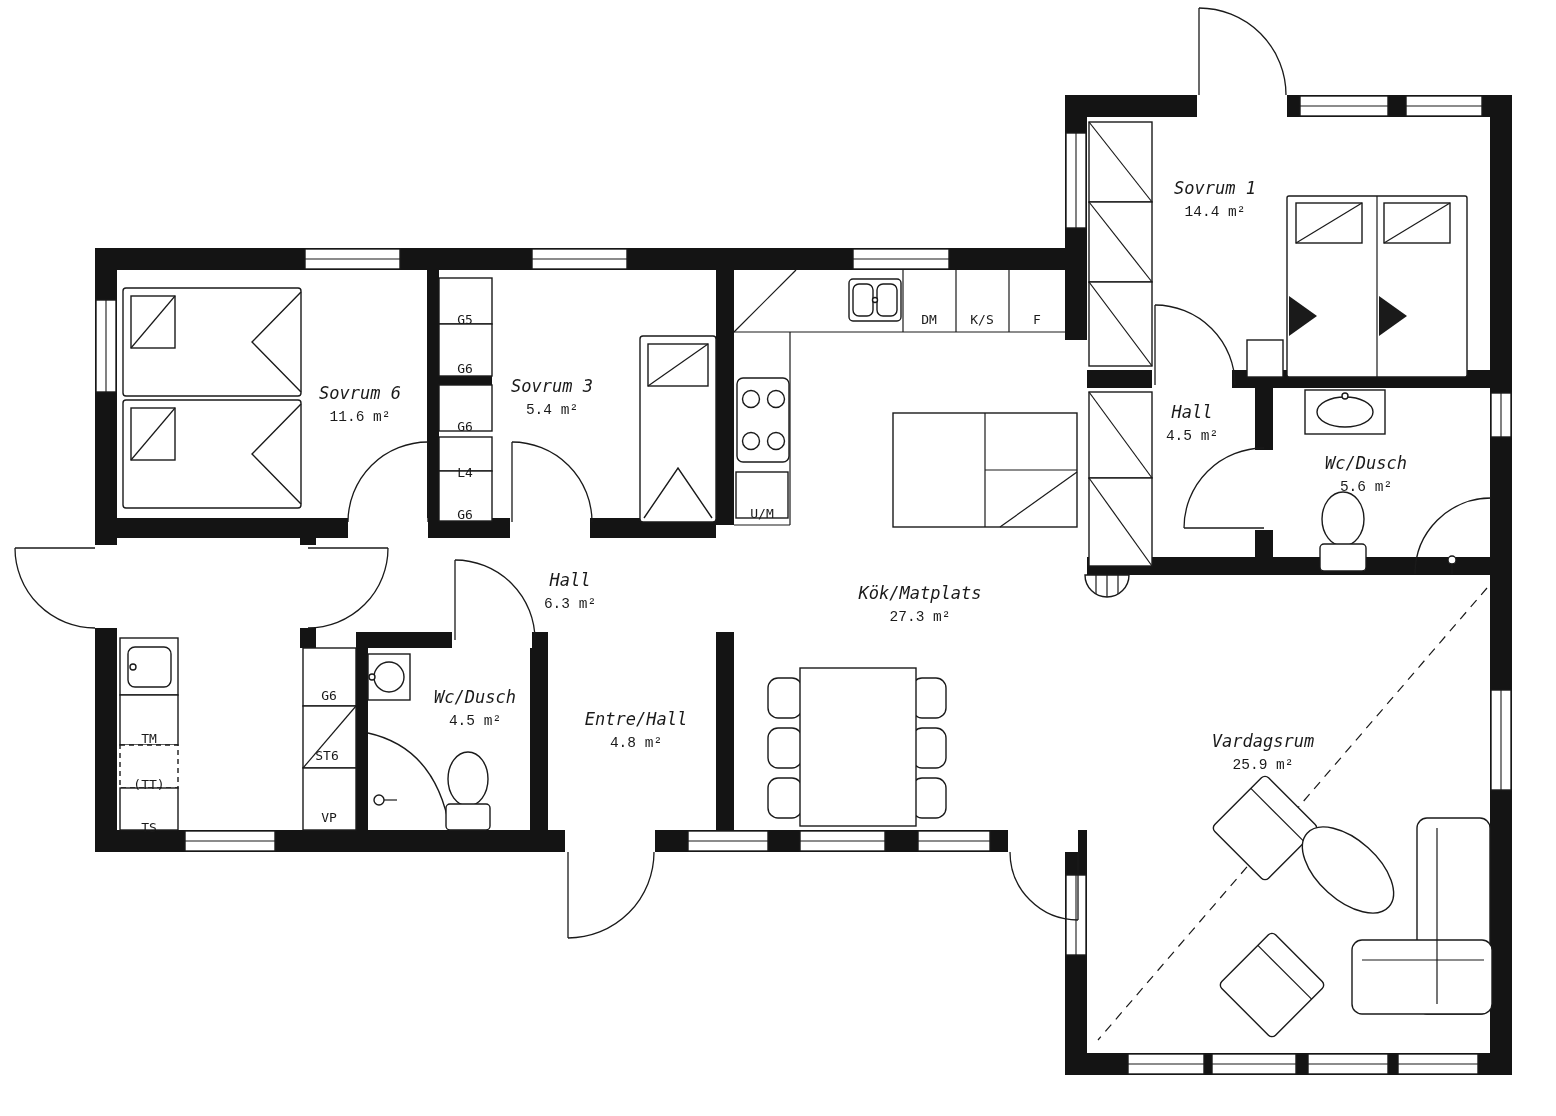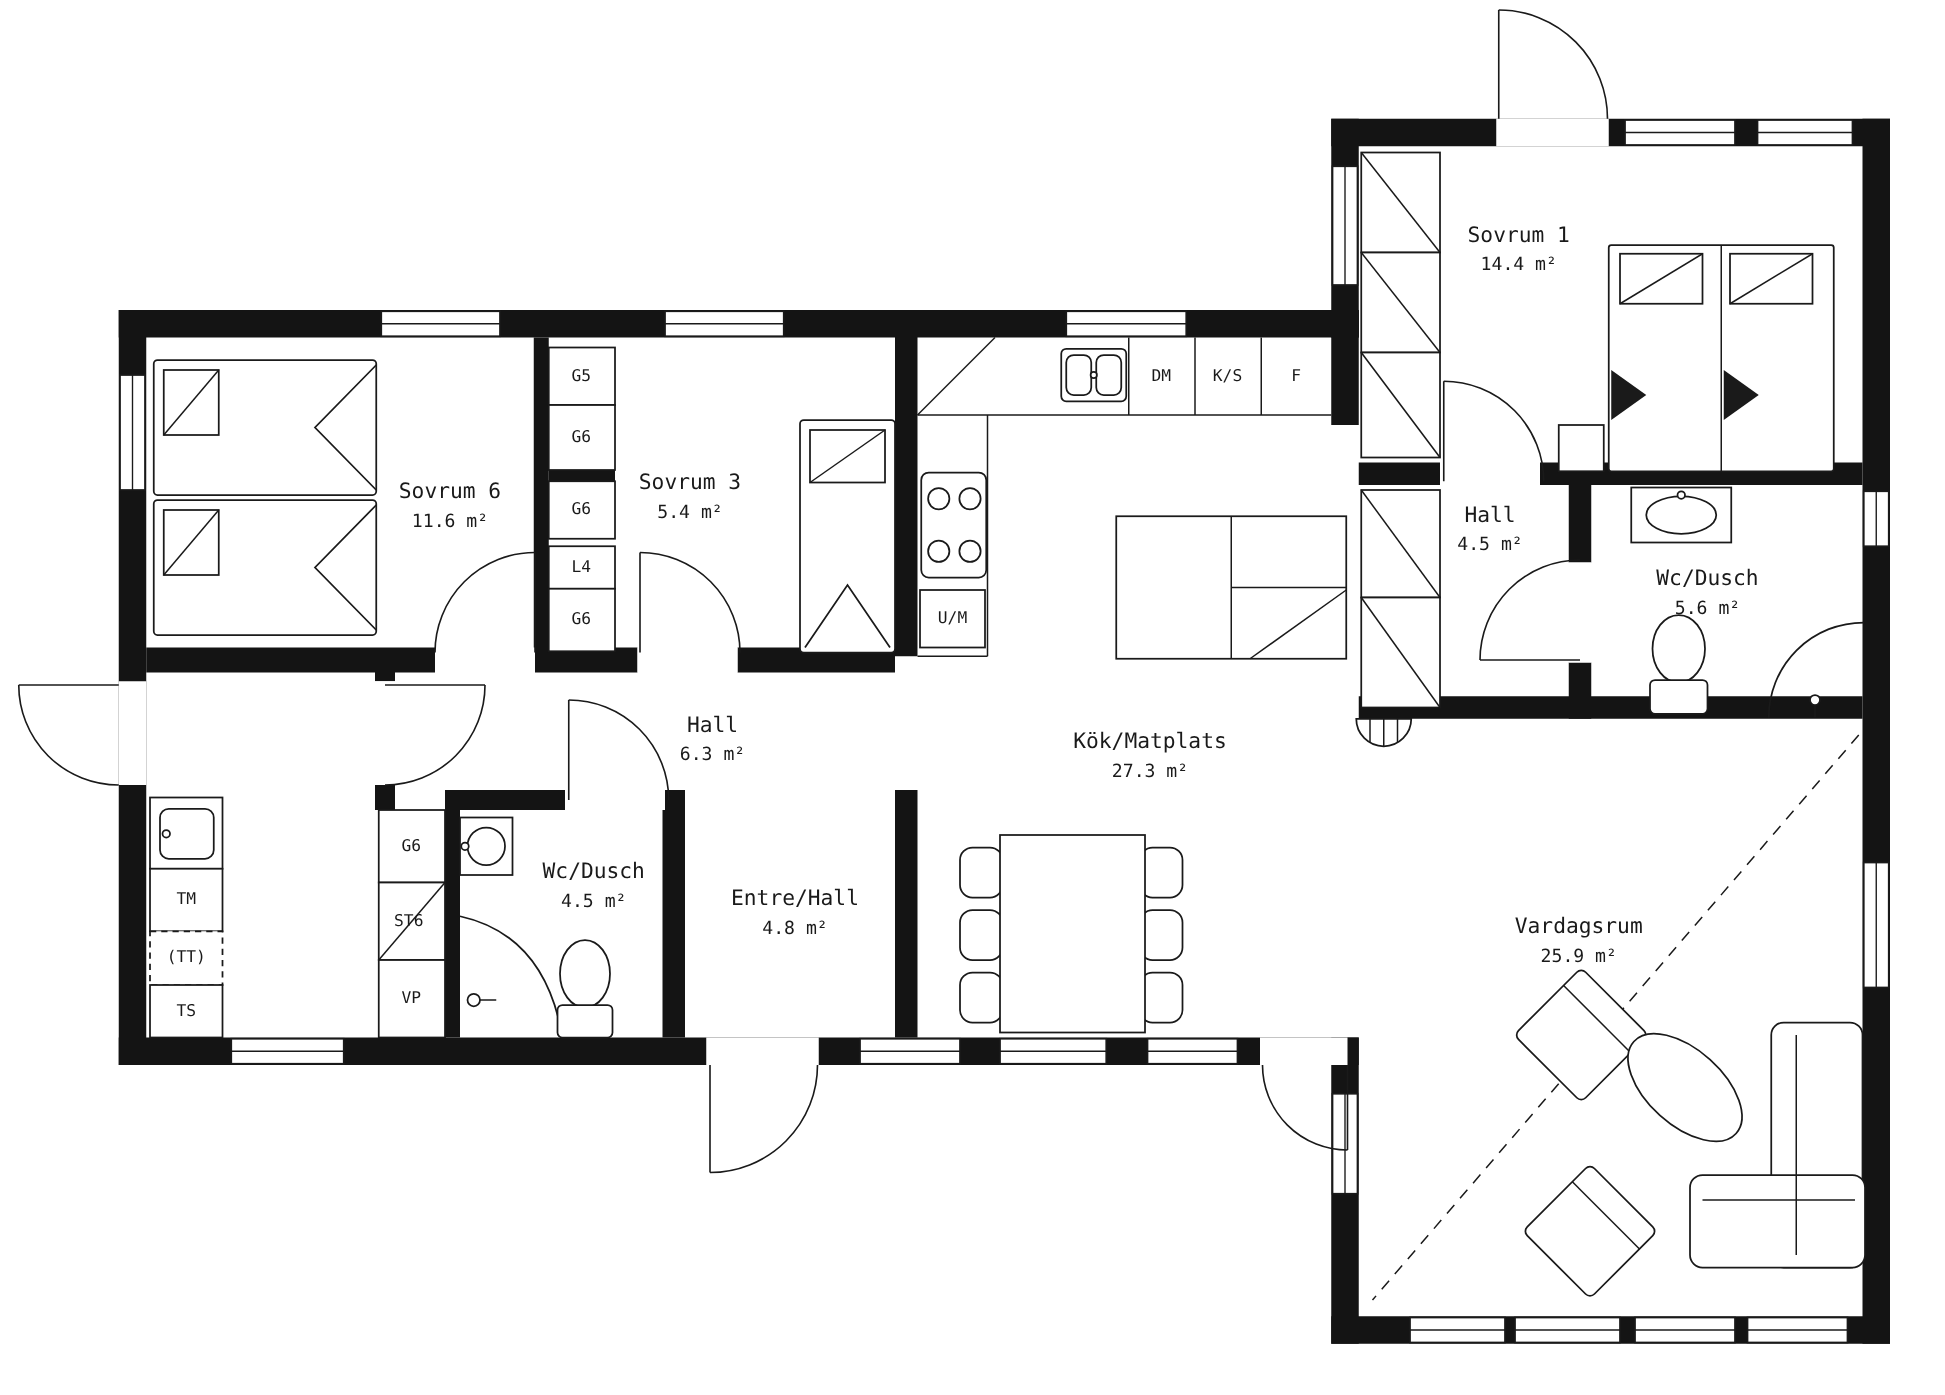--- a/index.html
+++ b/index.html
@@ -23,25 +23,25 @@
   .furn .nofill{fill:none;}
   .furn .fillblk{fill:#1a1a1a;stroke:none;}
   .dashed{stroke:#1a1a1a;stroke-width:1.2;stroke-dasharray:9 7;fill:none;}
   .tt-box{stroke-dasharray:5 4;}
   .labels{position:absolute;left:0;top:0;width:100%;height:100%;pointer-events:none;}
   .room-label{
     position:absolute;transform:translate(-50%,-50%);
     display:flex;flex-direction:column;align-items:center;
     line-height:1.5;white-space:nowrap;text-align:center;
   }
-  .room-label .name{font-size:17px;}
-  .room-label .area{font-size:14.5px;}
+  .room-label .name{font-size:17px;font-style:italic;}
+  .room-label .area{font-size:14.5px;font-family:Liberation Mono, monospace;}
   .fix-label{
     position:absolute;transform:translate(-50%,-50%);
-    font-size:13px;white-space:nowrap;
+    font-size:13px;white-space:nowrap;margin-top:18px;
   }
 </style>
 </head>
 <body>
 
 <div id="plan-root">
 
 <svg id="plan-svg" width="1556" height="1116" viewBox="0 0 1556 1116">
 
   <g class="wall">

